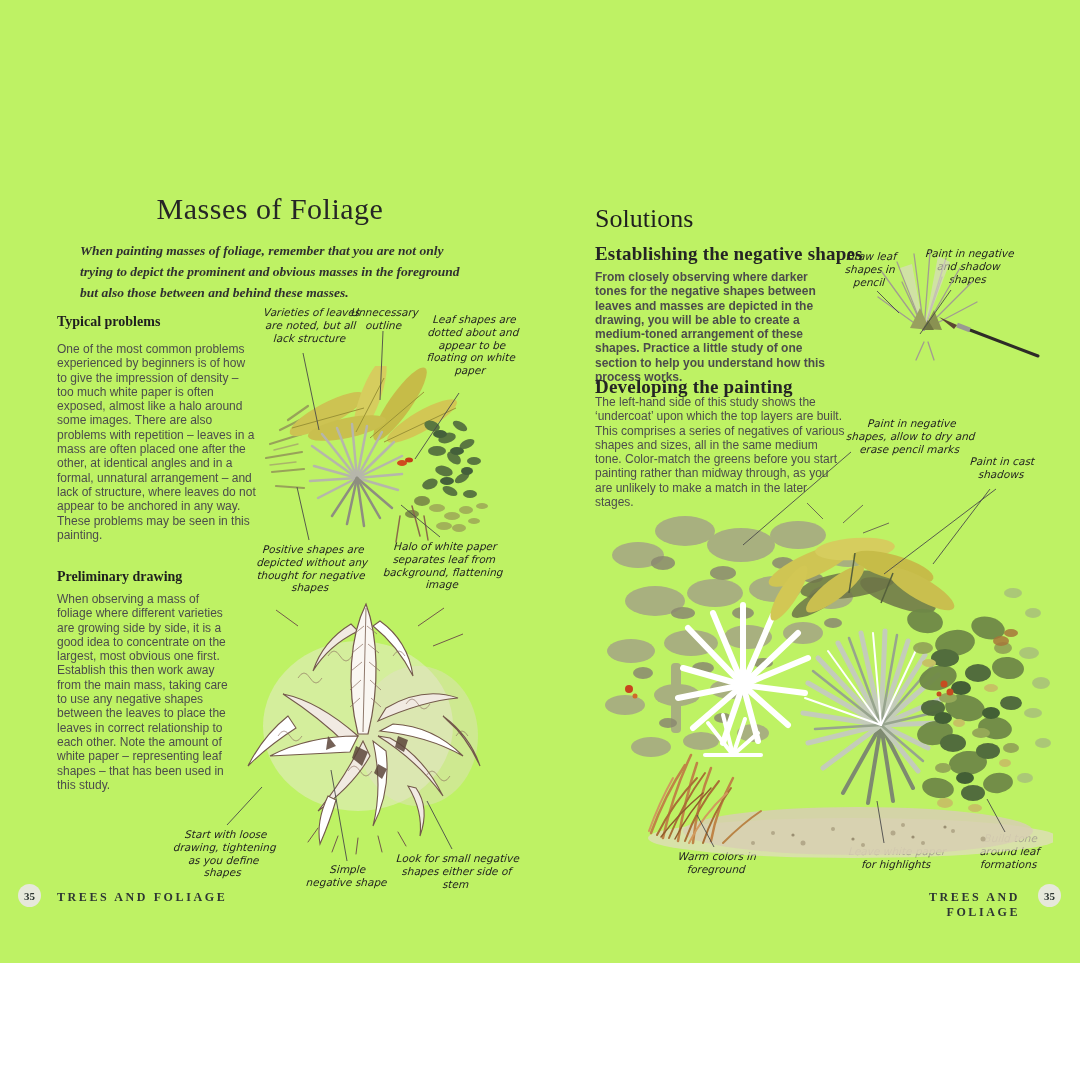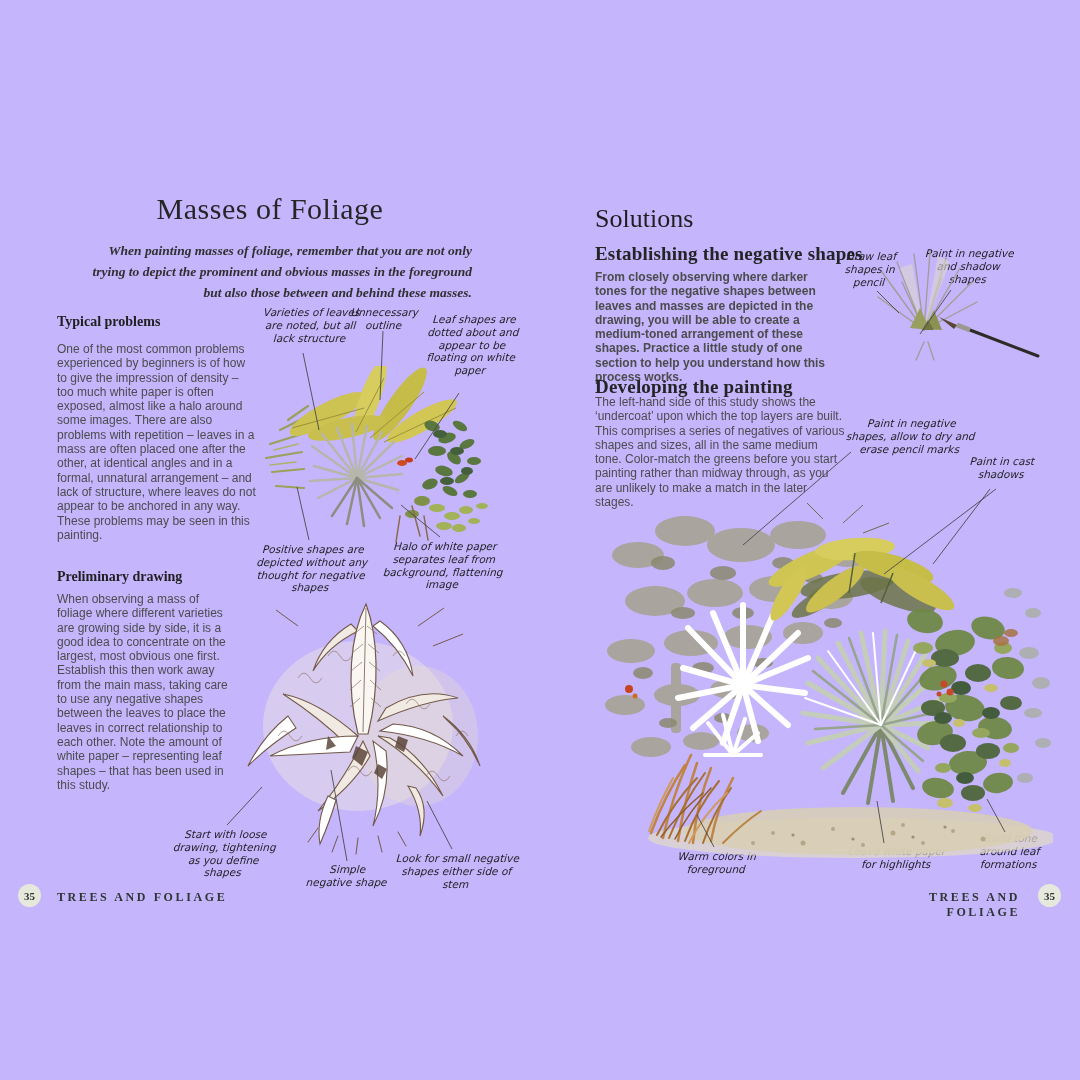--- a/index.html
+++ b/index.html
@@ -1,21 +1,21 @@
 <!DOCTYPE html>
 <html><head>
 <meta charset="utf-8">
 <style>
   html,body{margin:0;padding:0;background:#ffffff;}
-  .canvas{position:relative;width:1080px;height:1080px;background:#c4b5fd;overflow:hidden;
+  .canvas{position:relative;width:1080px;height:963px;background:#bef264;overflow:hidden;
           font-family:"Liberation Sans", sans-serif;}
   .abs{position:absolute;}
   .serif{font-family:"Liberation Serif","DejaVu Serif",serif;}
   .page-title{font-size:30px;color:#262626;text-align:center;letter-spacing:.5px;}
-  .intro{font-size:13.5px;font-style:italic;font-weight:bold;color:#303030;text-align:right;line-height:1.55;margin-left:12px;}
+  .intro{font-size:13.5px;font-style:italic;font-weight:bold;color:#303030;text-align:left;line-height:1.55;}
   .h1{font-size:26px;font-weight:normal;color:#1f1f1f;}
   .h2{font-size:14px;font-weight:bold;color:#1f1f1f;}
   .h3{font-size:19px;font-weight:bold;color:#242424;letter-spacing:.2px;}
   .body-text{font-size:12px;line-height:14.3px;color:#4c4c4c;}
   .ann{font-family:"DejaVu Sans",sans-serif;font-style:italic;font-size:10.5px;line-height:1.22;
        color:#1e1e1e;text-align:center;transform:skewX(-5deg);}
   .footer-label{font-size:12px;font-weight:bold;letter-spacing:2.6px;color:#2e3633;}
   .badge{width:23px;height:23px;border-radius:50%;background:#e6e8db;color:#2e3633;
          font-size:11px;font-weight:bold;display:flex;align-items:center;justify-content:center;
          font-family:"Liberation Serif",serif;}

